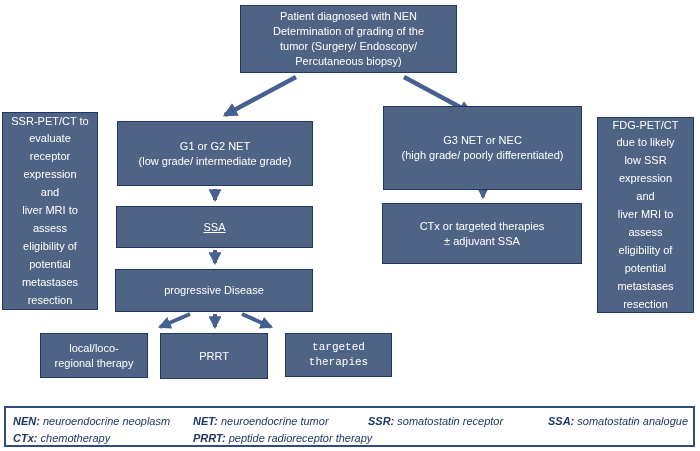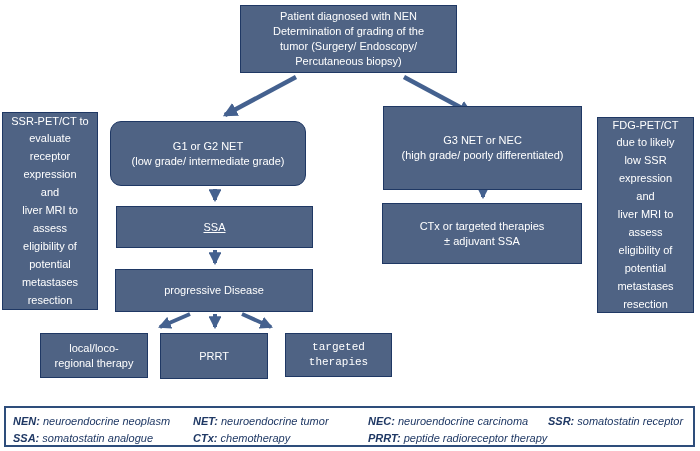--- a/index.html
+++ b/index.html
@@ -39,21 +39,21 @@
     font-size: 11px;
     line-height: 15px;
   }
   .node.note {
     font-size: 11px;
     line-height: 17.9px;
   }
   .node-patient   { left: 240px; top: 5px;   width: 217px; height: 68px; }
   .note-left      { left: 2px;   top: 112px; width: 96px;  height: 198px; }
   .note-right     { left: 597px; top: 117px; width: 97px;  height: 196px; }
-  .node-g12       { left: 110px; top: 121px; width: 196px; height: 65px; border-radius: 11px; }
+  .node-g12       { left: 117px; top: 121px; width: 196px; height: 65px; }
   .node-g3        { left: 383px; top: 106px; width: 199px; height: 84px; }
   .node-ssa       { left: 116px; top: 206px; width: 197px; height: 42px; text-decoration: underline; }
   .node-ctx       { left: 382px; top: 203px; width: 200px; height: 61px; }
   .node-prog      { left: 115px; top: 269px; width: 198px; height: 43px; }
   .node-local     { left: 40px;  top: 333px; width: 108px; height: 45px; }
   .node-prrt      { left: 160px; top: 333px; width: 108px; height: 46px; }
   .node-targeted  { left: 285px; top: 333px; width: 107px; height: 44px; font-family: Liberation Mono, monospace; }
   .legend-box {
     position: absolute;
     left: 4px; top: 406px;
@@ -134,21 +134,20 @@
   <div class="node node-local">local/loco-
 regional therapy</div>
   <div class="node node-prrt">PRRT</div>
   <div class="node node-targeted">targeted
 therapies</div>
 
   <div class="legend-box">
     <div class="legend-grid">
       <div class="legend-cell"><span class="abbr">NEN:</span> <span>neuroendocrine neoplasm</span></div>
       <div class="legend-cell"><span class="abbr">NET:</span> <span>neuroendocrine tumor</span></div>
-      <div class="legend-cell"><span class="abbr">NEC:</span> <span>neuroendocrine carcinoma</span></div>
       <div class="legend-cell"><span class="abbr">SSR:</span> <span>somatostatin receptor</span></div>
       <div class="legend-cell"><span class="abbr">SSA:</span> <span>somatostatin analogue</span></div>
       <div class="legend-cell"><span class="abbr">CTx:</span> <span>chemotherapy</span></div>
       <div class="legend-cell"><span class="abbr">PRRT:</span> <span>peptide radioreceptor therapy</span></div>
       <div class="legend-cell"></div>
     </div>
   </div>
 
 </div>
 

